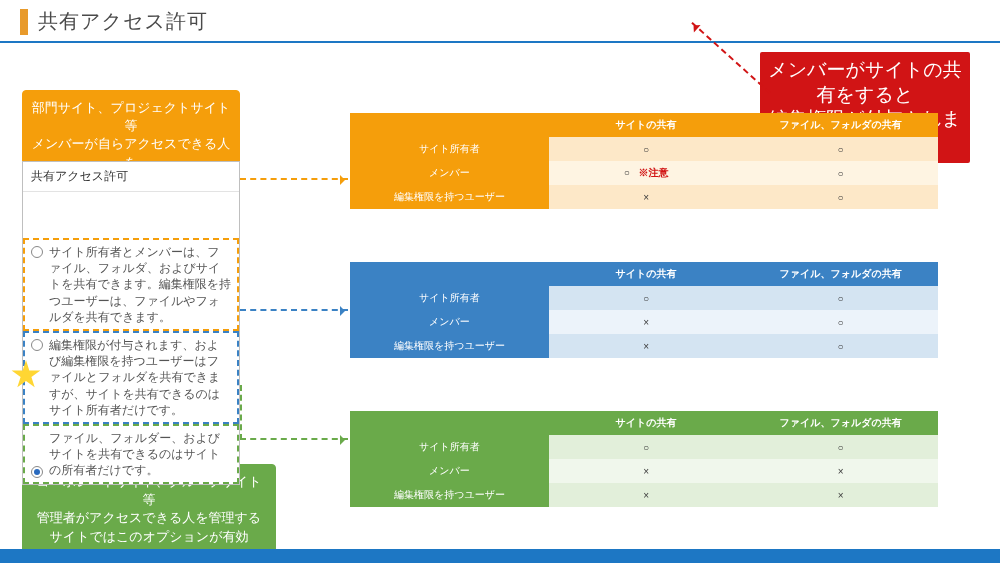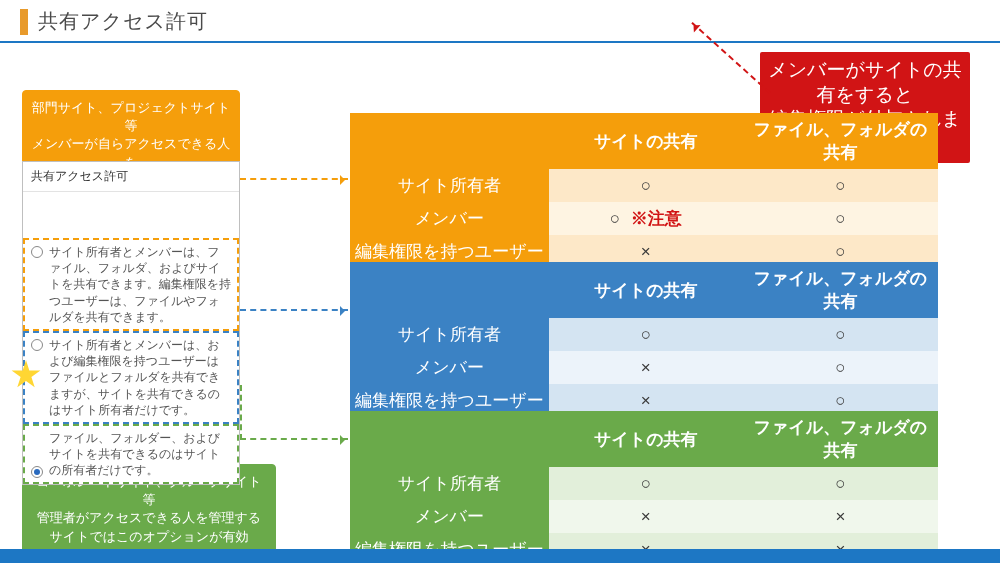--- a/index.html
+++ b/index.html
@@ -55,21 +55,21 @@
   .box-gr{outline:2px dashed var(--green);outline-offset:-2px;align-items:flex-end;}
   .star{
     position:absolute;left:11px;top:360px;width:30px;height:30px;
     background:#ffd633;
     clip-path:polygon(50% 0%,61% 35%,98% 35%,68% 57%,79% 91%,50% 70%,21% 91%,32% 57%,2% 35%,39% 35%);
     z-index:10;
   }
   
   .tbl{
     position:absolute;left:350px;width:588px;border-collapse:collapse;
-    font-size:17px;text-align:center;
+    font-size:10px;text-align:center;
   }
   .tbl th,.tbl td{padding:5px 4px;}
   .tbl th{color:#fff;font-weight:bold;}
   .tbl .col-row{color:#fff;font-weight:normal;text-align:center;width:210px;}
   .tbl td.v{width:205px;}
   
   .t-or{top:113px;}
   .t-or thead th{background:var(--orange);}
   .t-or .col-row{background:var(--orange);}
   .t-or tbody tr:nth-child(odd) td.v{background:var(--orange-lt);}
@@ -118,21 +118,21 @@
 <div class="callout co-green">コーポレートサイト、グループサイト等<br>管理者がアクセスできる人を管理する<br>サイトではこのオプションが有効</div>
 
 <div class="option-panel">
   <div class="option-panel-h">共有アクセス許可</div>
   <div class="opt-row box-or">
     <div class="radio"></div>
     <div class="opt-txt">サイト所有者とメンバーは、ファイル、フォルダ、およびサイトを共有できます。編集権限を持つユーザーは、ファイルやフォルダを共有できます。</div>
   </div>
   <div class="opt-row box-bl">
     <div class="radio"></div>
-    <div class="opt-txt">サイト所有者とメンバーは、および編集権限を持つユーザーはファイルとフォルダを共有できますが、サイトを共有できるのはサイト所有者だけです。</div>
+    <div class="opt-txt">編集権限が付与されます、および編集権限を持つユーザーはファイルとフォルダを共有できますが、サイトを共有できるのはサイト所有者だけです。</div>
   </div>
   <div class="opt-row box-gr">
     <div class="radio sel"></div>
     <div class="opt-txt">ファイル、フォルダー、およびサイトを共有できるのはサイトの所有者だけです。</div>
   </div>
 </div>
 <div class="star"></div>
 
 <div class="conn-or"></div>
 <div class="conn-bl"></div>

